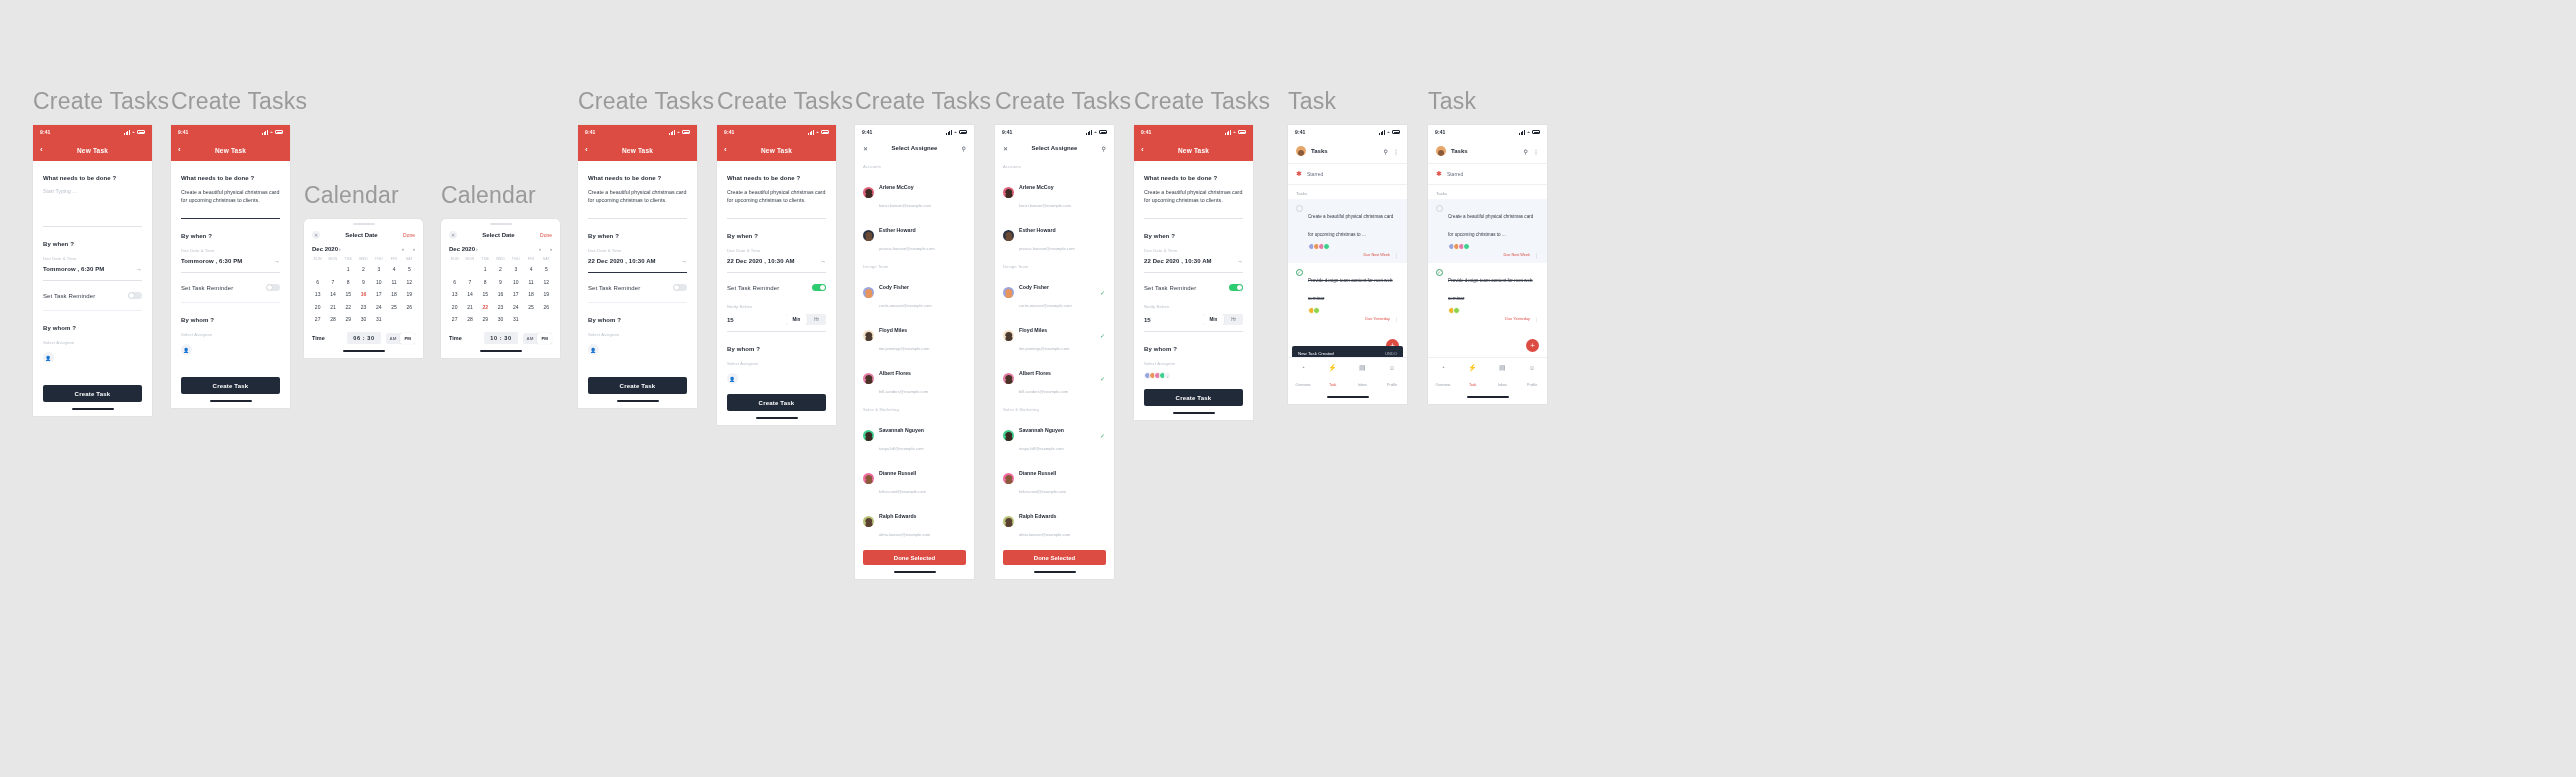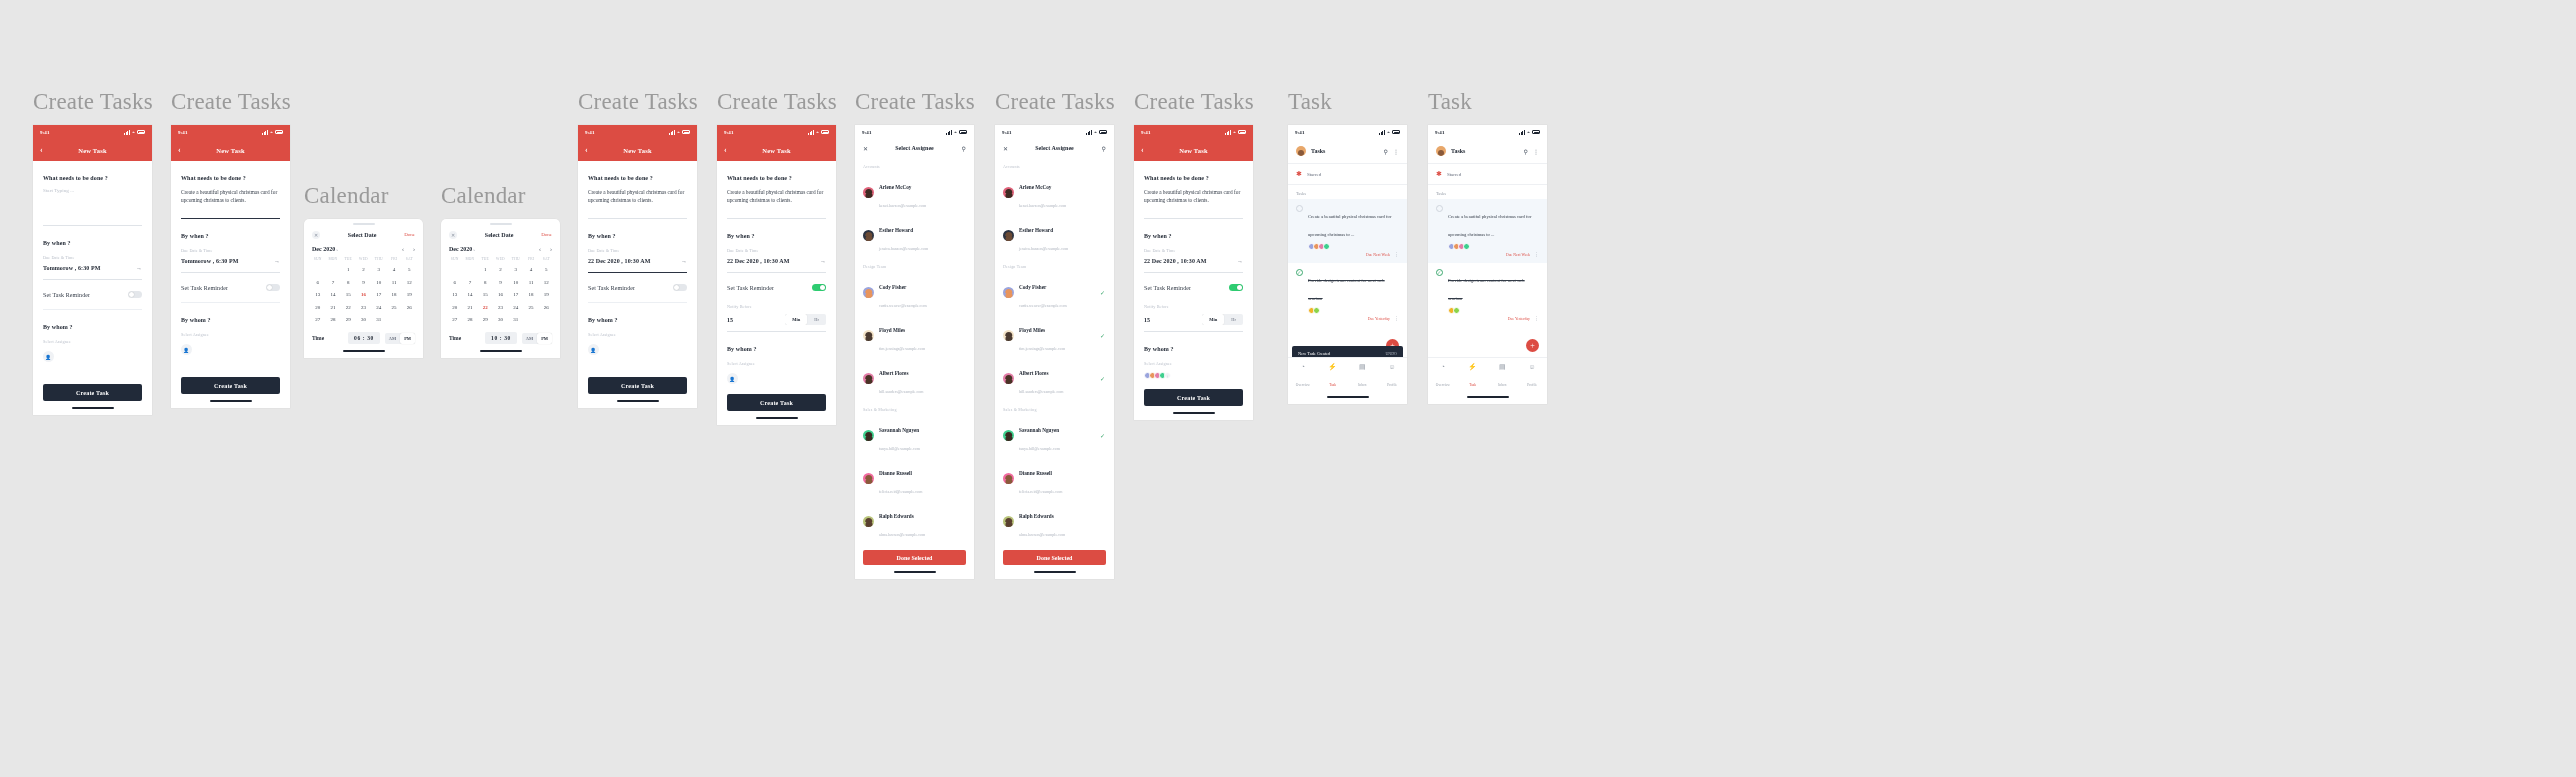--- a/index.html
+++ b/index.html
@@ -4,21 +4,21 @@
 <style>
   * { box-sizing: border-box; margin:0; padding:0; }
   html,body{
     width:2576px; height:778px;
     background:#e7e7e7;
     font-family:"Liberation Sans", sans-serif;
     overflow:hidden;
   }
   .board{ position:relative; width:2576px; height:778px; }
 
-  .frame{ position:absolute; top:90px;font-family:Liberation Serif, serif; }
+  .frame{ position:absolute; top:90px; }
   .frame-title{
     font-size:23px; color:#9a9a9a; font-weight:400;
     letter-spacing:0.2px; line-height:23px; margin-bottom:12px;
     white-space:nowrap;
   }
   .phone{
     width:119px; background:#fff;
     position:relative; overflow:hidden;
     box-shadow:0 0 0 0.5px rgba(0,0,0,.04);
   }

